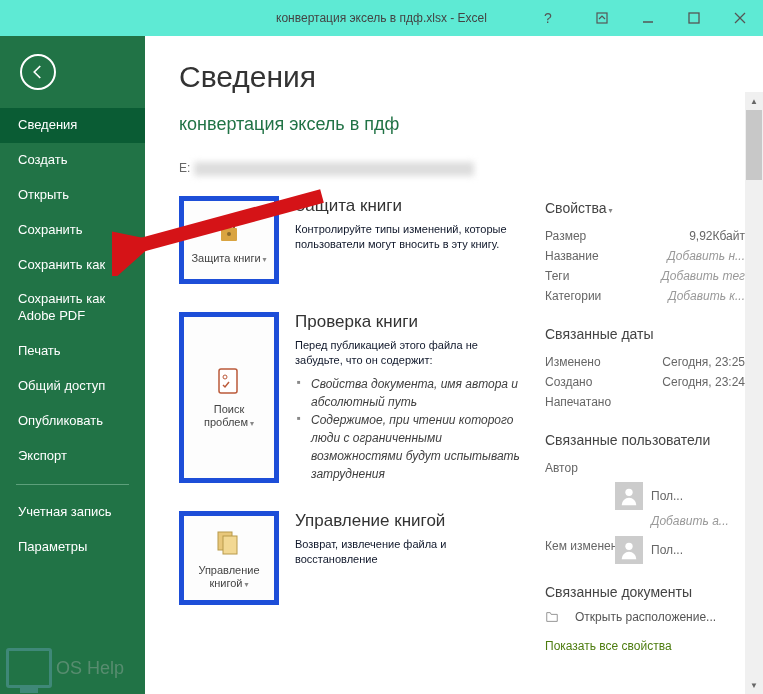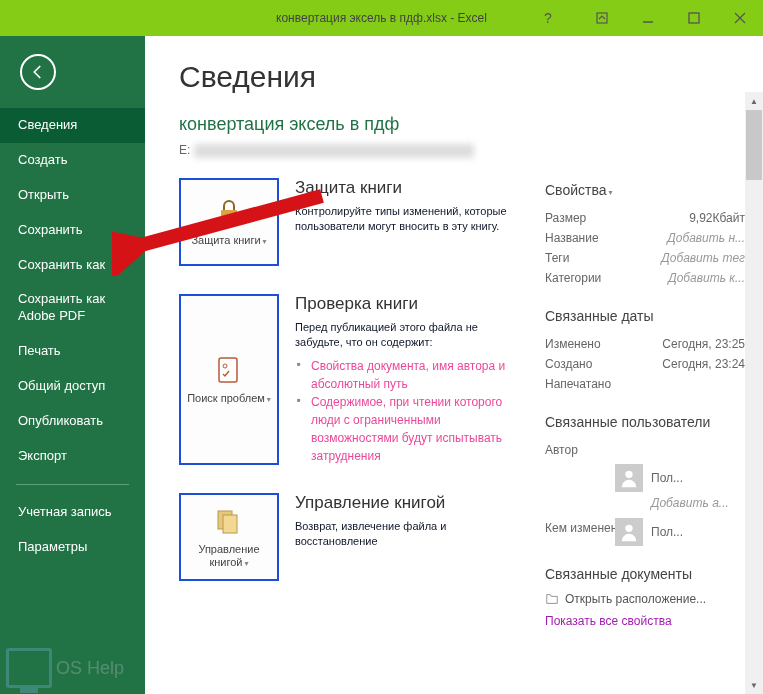--- a/index.html
+++ b/index.html
@@ -1,18 +1,18 @@
 <!DOCTYPE html>
 <html><head>
 <meta charset="utf-8">
 <style>
 * { margin: 0; padding: 0; box-sizing: border-box; font-family: "Segoe UI", Arial, sans-serif; }
 body { width: 763px; height: 694px; overflow: hidden; background: #fff; position: relative; }
 
-.titlebar { height: 36px; background: #84cc16; display: flex; align-items: center; justify-content: center; position: relative; border-bottom: none; }
+.titlebar { height: 36px; background: #5eead4; display: flex; align-items: center; justify-content: center; position: relative; border-bottom: none; }
 .titlebar-title { font-size: 12px; color: #444; position: absolute; left: 50%; transform: translateX(-50%); }
 .titlebar-controls { position: absolute; right: 0; top: 0; display: flex; align-items: center; height: 36px; }
 .titlebar-btn { width: 46px; height: 36px; display: flex; align-items: center; justify-content: center; color: #666; font-size: 14px; }
 .titlebar-btn svg { width: 12px; height: 12px; }
 .help-icon { font-size: 14px; color: #555; margin-right: 8px; }
 
 .login-label { position: absolute; right: 20px; top: 40px; font-size: 12px; color: #555; }
 
 .main { display: flex; height: calc(100% - 36px); }
 
@@ -25,59 +25,59 @@
 .sidebar-divider { border-top: 1px solid #5da07b; margin: 10px 16px; }
 
 .content { flex: 1; background: #fff; overflow-y: auto; padding: 24px 0 0 34px; position: relative; }
 .scrollbar { position: absolute; right: 0; top: 56px; bottom: 0; width: 18px; background: #f0f0f0; }
 .scroll-thumb { position: absolute; top: 18px; width: 16px; left: 1px; height: 70px; background: #c8c8c8; }
 .scroll-arrow { position: absolute; left: 0; width: 18px; height: 18px; display: flex; align-items: center; justify-content: center; color: #666; font-size: 8px; }
 .scroll-arrow.up { top: 0; }
 .scroll-arrow.down { bottom: 0; }
 
 .page-title { font-size: 30px; font-weight: 300; color: #333; margin-bottom: 20px; }
-.doc-title { font-size: 18px; color: #217346; margin-bottom: 8px; }
+.doc-title { font-size: 18px; color: #217346; margin-bottom: 26px; }
 .doc-path { font-size: 12px; color: #888; margin-bottom: 20px; }
 .doc-path-drive { color: #666; }
 .doc-path-blur { display: inline-block; width: 280px; height: 14px; background: #ddd; filter: blur(3px); vertical-align: middle; }
 
 .info-layout { display: flex; gap: 24px; padding-right: 18px; }
 .info-main { flex: 1; }
 .info-side { width: 200px; font-size: 12px; }
 
 .info-block { display: flex; gap: 16px; margin-bottom: 28px; }
-.info-btn { width: 100px; min-height: 88px; border: 2px solid #1d4ed8; background: #fdfdfd; display: flex; flex-direction: column; align-items: center; justify-content: center; padding: 10px 4px; cursor: pointer; }
+.info-btn { width: 100px; min-height: 88px; border: 5px solid #1d4ed8; background: #fdfdfd; display: flex; flex-direction: column; align-items: center; justify-content: center; padding: 10px 4px; cursor: pointer; }
 .info-btn-icon { width: 32px; height: 32px; margin-bottom: 6px; display: flex; align-items: center; justify-content: center; }
 .info-btn-label { font-size: 11px; color: #444; text-align: center; line-height: 1.2; }
 .info-btn-label .dd { font-size: 8px; color: #888; margin-left: 2px; }
 
 .info-text { flex: 1; }
 .info-heading { font-size: 17px; color: #333; margin-bottom: 6px; }
 .info-desc { font-size: 11px; color: #0f172a; line-height: 1.4; }
 .info-list { list-style: none; margin-top: 6px; }
-.info-list li { font-size: 12px; color: #ec4899; line-height: 1.5; padding-left: 16px; position: relative; }
+.info-list li { font-size: 12px; color: #404040; line-height: 1.5; padding-left: 16px; position: relative; font-style: italic; }
 .info-list li::before { content: "■"; position: absolute; left: 2px; font-size: 6px; color: #888; top: 3px; }
 
 .side-heading { font-size: 14px; color: #444; margin-bottom: 10px; margin-top: 4px; }
 .side-heading .dd { font-size: 8px; color: #888; margin-left: 2px; }
 .prop-row { display: flex; justify-content: space-between; padding: 3px 0; font-size: 12px; gap: 16px; }
 .prop-label { color: #666; }
 .prop-value { color: #666; }
 .prop-value.placeholder { color: #999; font-style: italic; }
 
 .side-section { margin-bottom: 20px; }
 
 .user-row { display: flex; align-items: center; gap: 8px; margin: 4px 0; }
 .user-avatar { width: 28px; height: 28px; background: #ccc; display: flex; align-items: center; justify-content: center; }
 .user-avatar svg { width: 22px; height: 22px; fill: #fff; }
 .user-name { font-size: 12px; color: #666; }
 .add-author { font-size: 12px; color: #999; font-style: italic; margin-left: 36px; margin-top: 2px; }
 
-.link-row { font-size: 12px; color: #a21caf; margin-top: 8px; cursor: pointer; }
-.doc-link { display: flex; align-items: flex-end; gap: 6px; font-size: 12px; color: #555; cursor: pointer; }
+.link-row { font-size: 12px; color: #4d7c0f; margin-top: 15px; cursor: pointer; }
+.doc-link { display: flex; align-items: flex-end; gap: 16px; font-size: 12px; color: #555; cursor: pointer; }
 .doc-link svg { width: 14px; height: 14px; }
 
 .arrow-annotation { position: absolute; left: 112px; top: 186px; z-index: 50; pointer-events: none; }
 
 .watermark { position: absolute; left: 6px; bottom: 6px; opacity: 0.35; display: flex; align-items: center; gap: 4px; z-index: 40; }
 .watermark-screen { width: 46px; height: 40px; border: 3px solid #79b0d6; border-radius: 3px; position: relative; }
 .watermark-screen::after { content: ""; position: absolute; bottom: -8px; left: 50%; transform: translateX(-50%); width: 18px; height: 5px; background: #79b0d6; }
 .watermark-text { font-size: 18px; color: #bbb; font-weight: 300; }
 
 </style>

